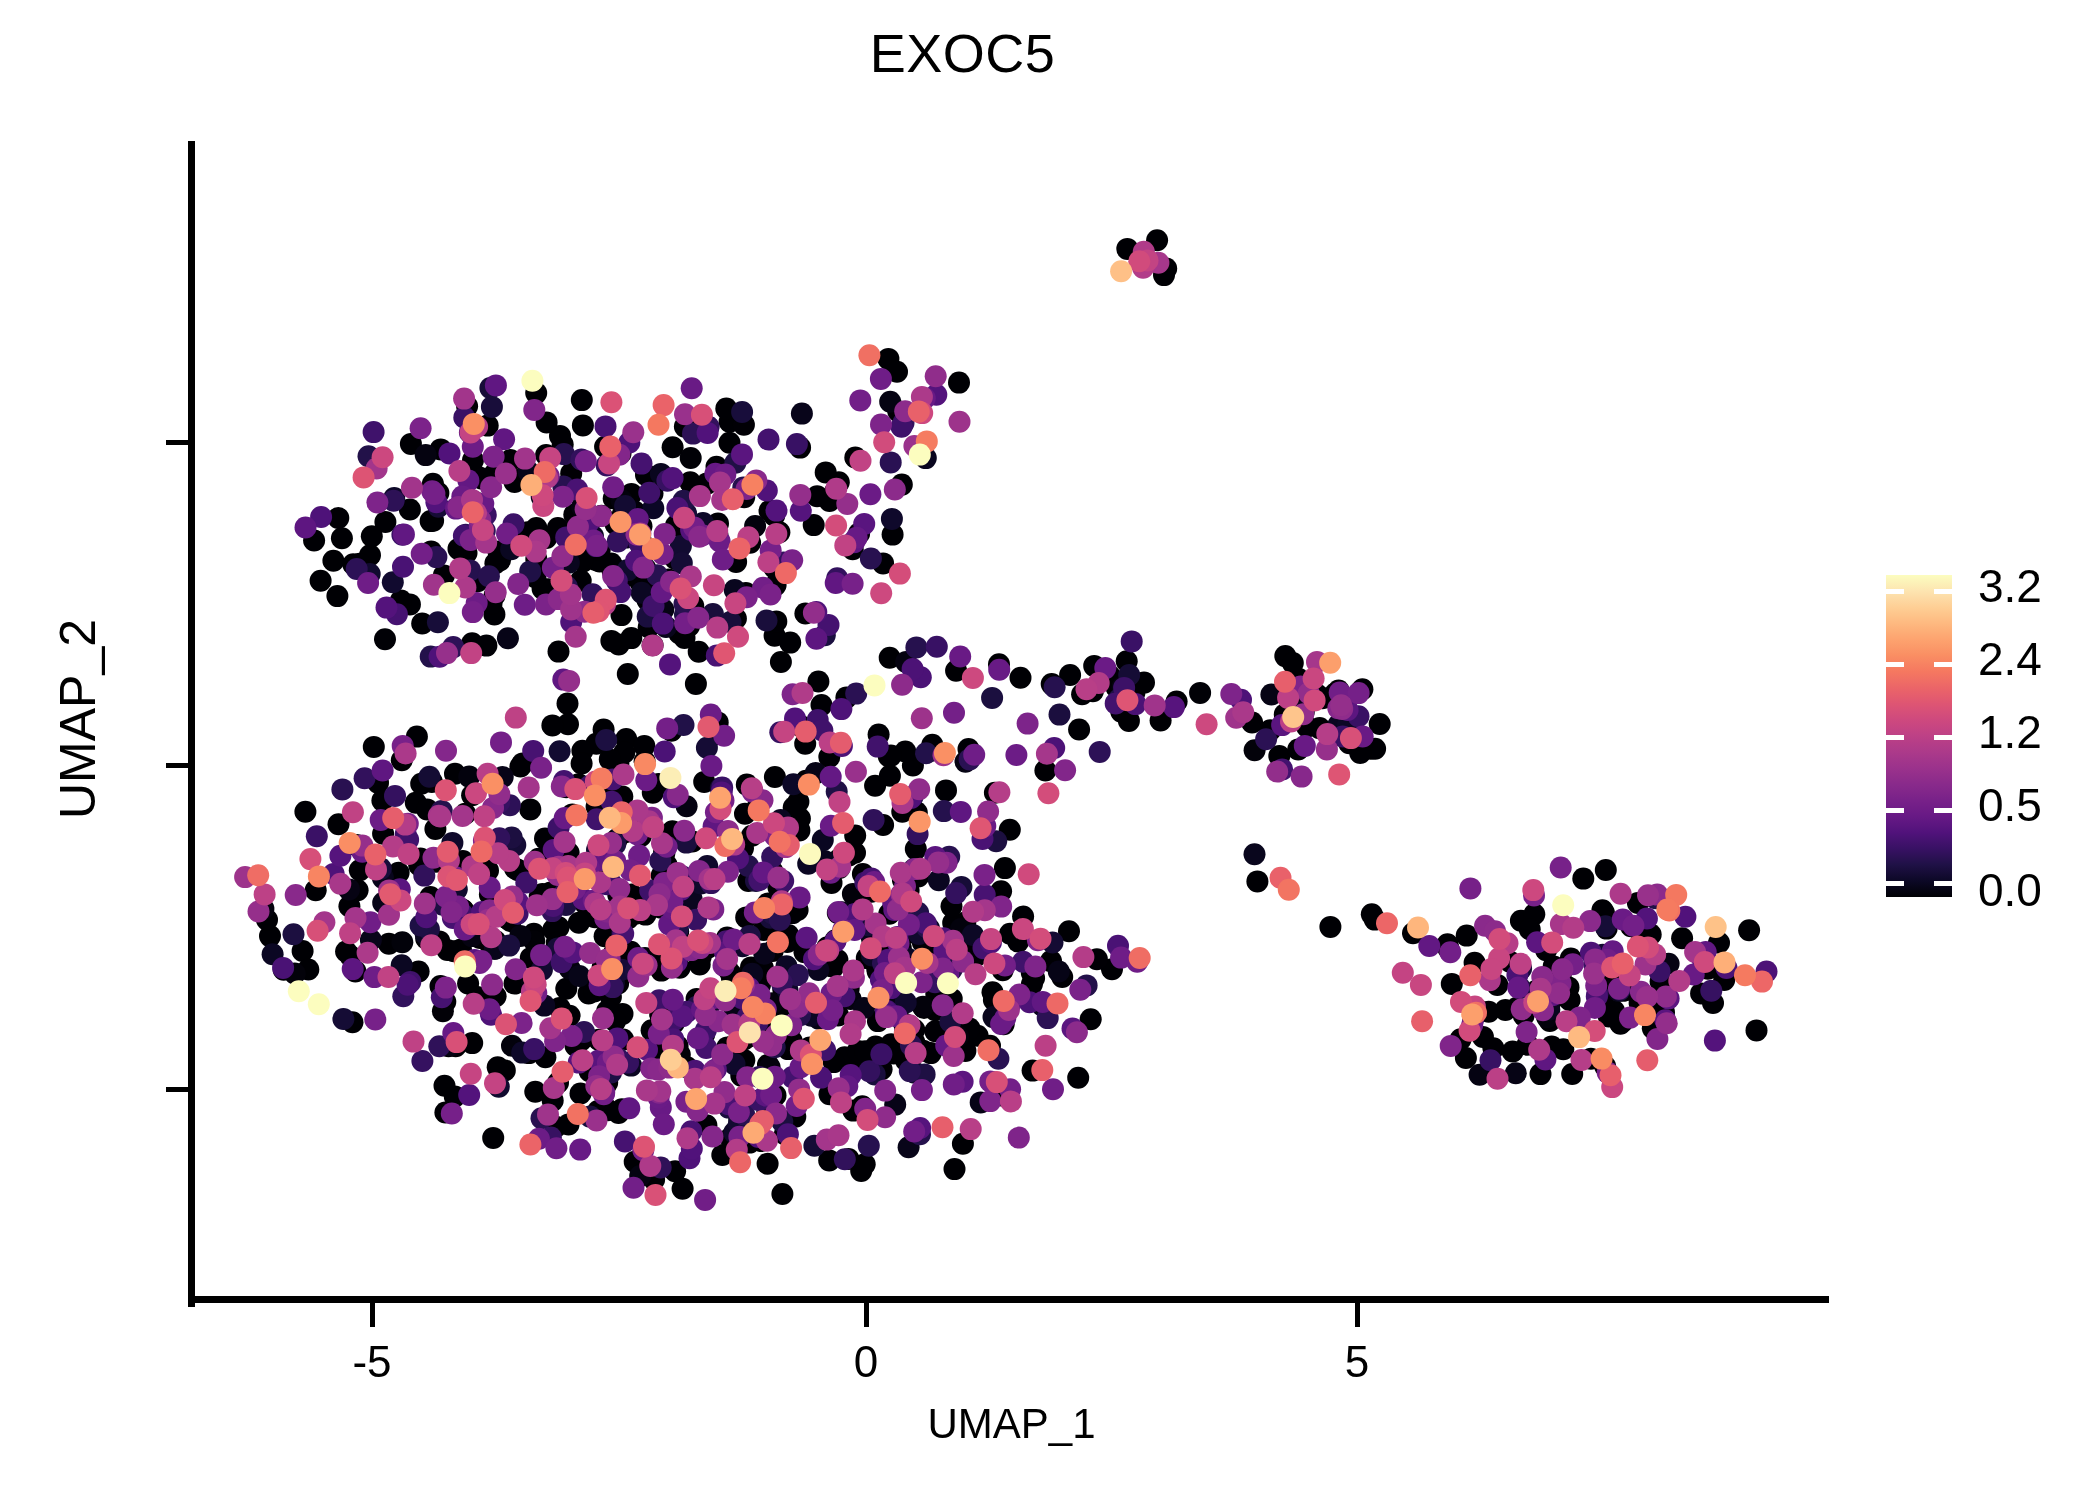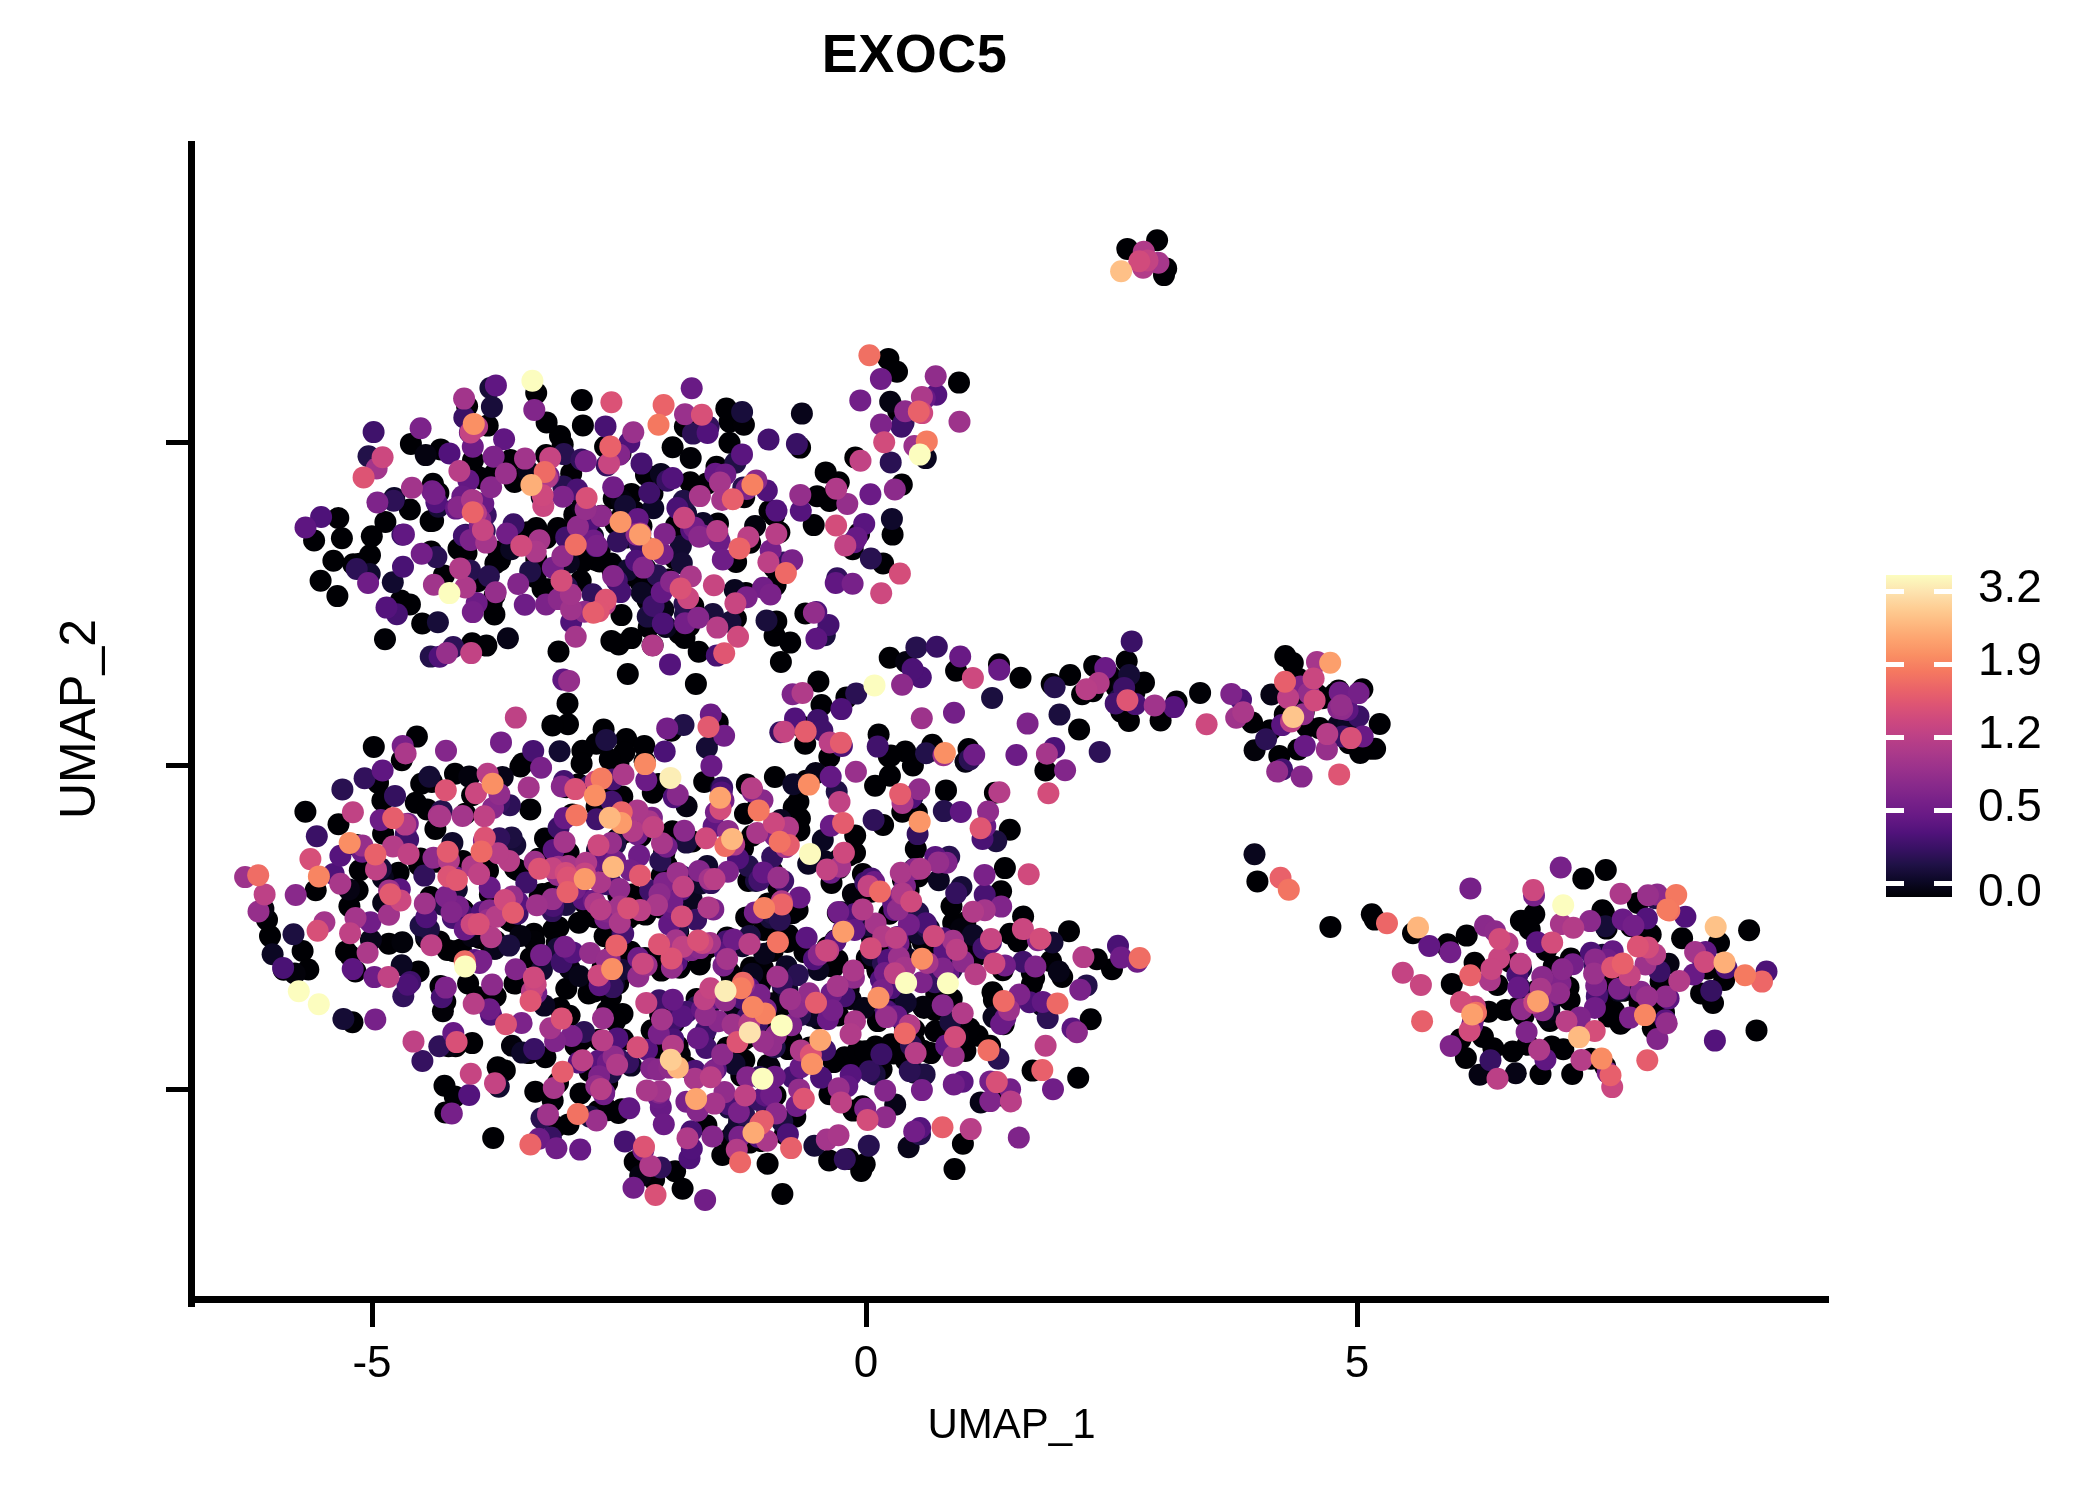--- a/index.html
+++ b/index.html
@@ -3,22 +3,22 @@
 <meta charset="utf-8">
 <style>
   html,body{margin:0;padding:0;background:#ffffff;}
   body{width:2100px;height:1500px;overflow:hidden;
        font-family:"Liberation Sans", sans-serif;color:#000;}
   #root{position:relative;width:2100px;height:1500px;background:#fff;}
 
   
   #plot-title{
     position:absolute;left:0;top:22px;width:1829px;
-    text-align:center;font-size:54px;font-weight:bold;
-    letter-spacing:0.5px;color:#000;
+    text-align:center;font-size:54px;font-weight:normal;
+    letter-spacing:0.5px;color:#000;padding-left:48px;
   }
 
   
   #panel{position:absolute;left:194px;top:141px;width:1635px;height:1159px;background:#fff;}
   #axis-y-line{position:absolute;left:188px;top:141px;width:7px;height:1166px;background:#000;}
   #axis-x-line{position:absolute;left:188px;top:1296px;width:1641px;height:7px;background:#000;}
 
   .tick-y{position:absolute;left:166px;width:24px;height:5px;background:#000;}
   .tick-x{position:absolute;top:1303px;width:5px;height:24px;background:#000;}
   .xtick-label{position:absolute;text-align:center;font-size:44px;color:#000;white-space:nowrap;}
@@ -2160,19 +2160,19 @@
     <div class="legend-tickmark left" style="top:87px"></div>
     <div class="legend-tickmark right" style="top:87px"></div>
     <div class="legend-tickmark left" style="top:160px"></div>
     <div class="legend-tickmark right" style="top:160px"></div>
     <div class="legend-tickmark left" style="top:233px"></div>
     <div class="legend-tickmark right" style="top:233px"></div>
     <div class="legend-tickmark left" style="top:306px"></div>
     <div class="legend-tickmark right" style="top:306px"></div>
 
     <div class="legend-label" style="top:-16px">3.2</div>
-    <div class="legend-label" style="top:57px">1.9</div>
+    <div class="legend-label" style="top:57px">2.4</div>
     <div class="legend-label" style="top:130px">1.2</div>
     <div class="legend-label" style="top:203px">0.5</div>
     <div class="legend-label" style="top:288px">0.0</div>
   </div>
 
 </div>
 
 </body></html>

